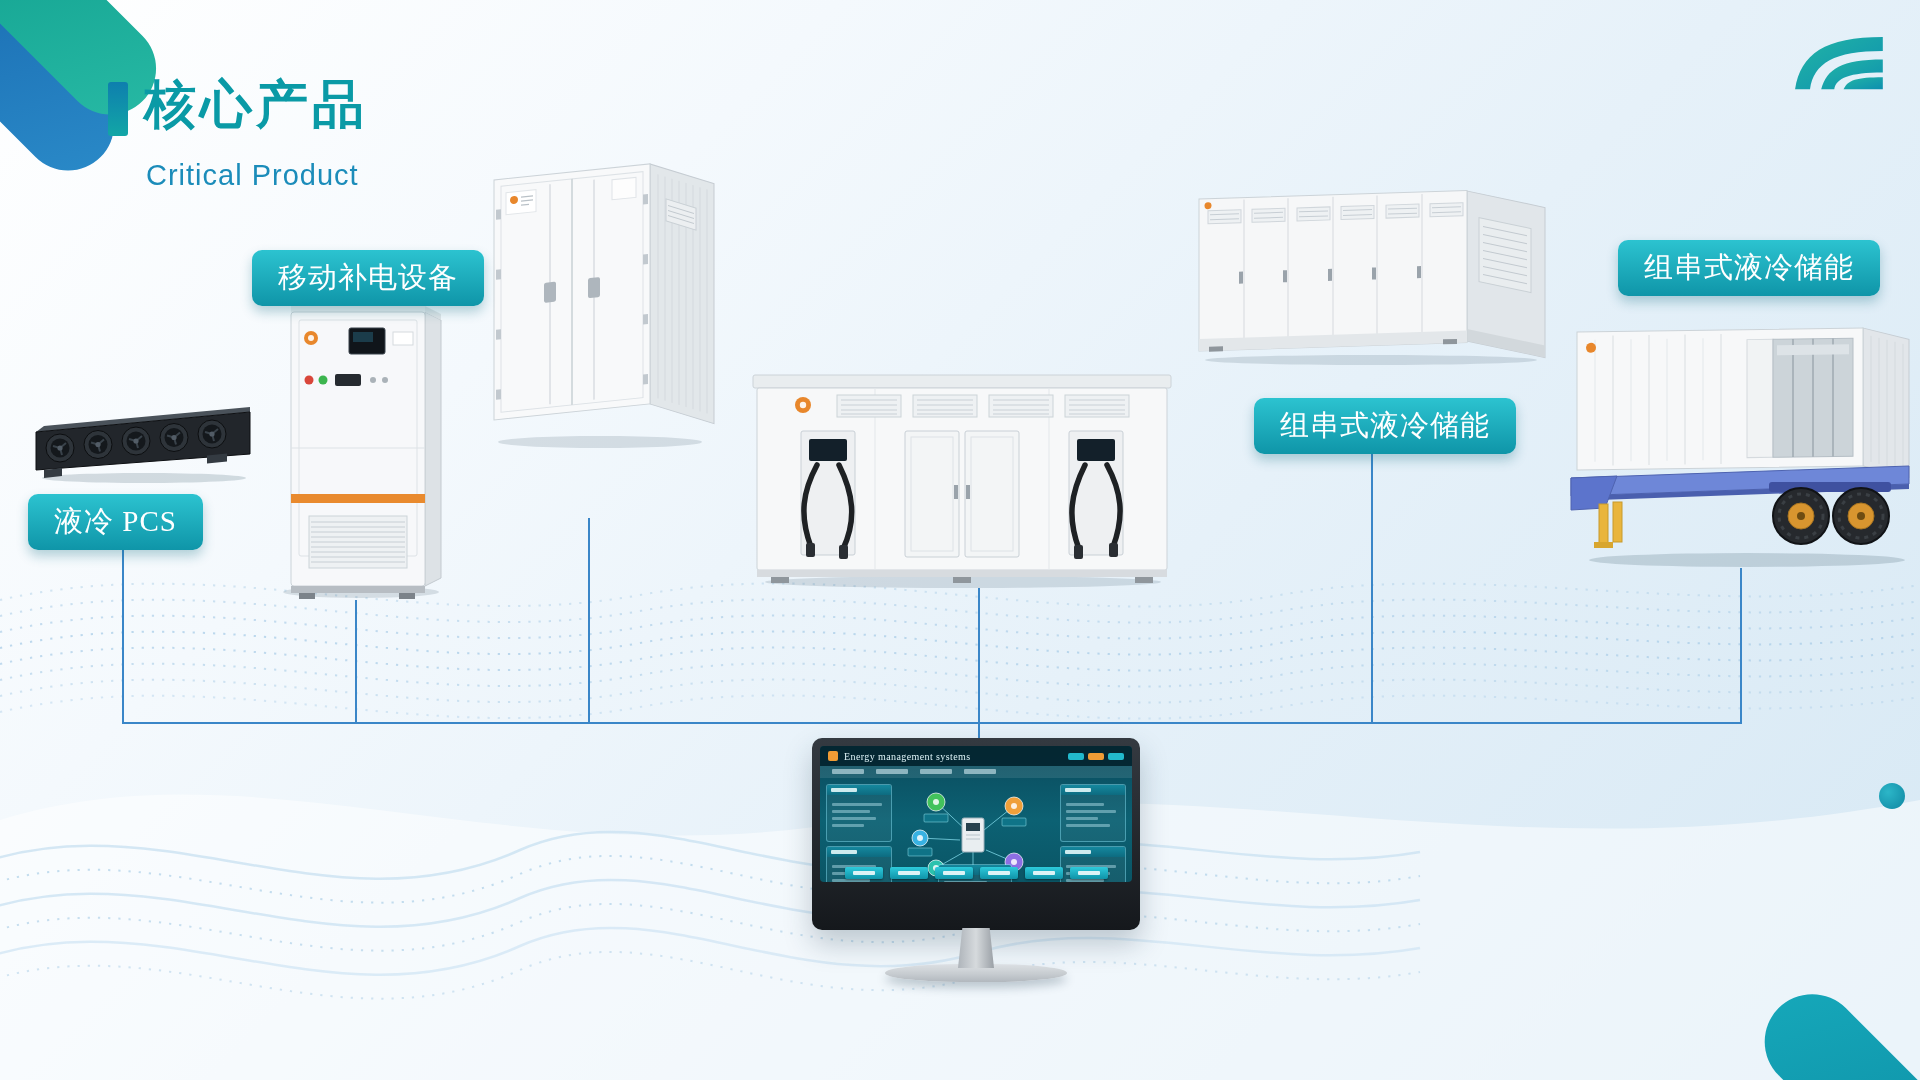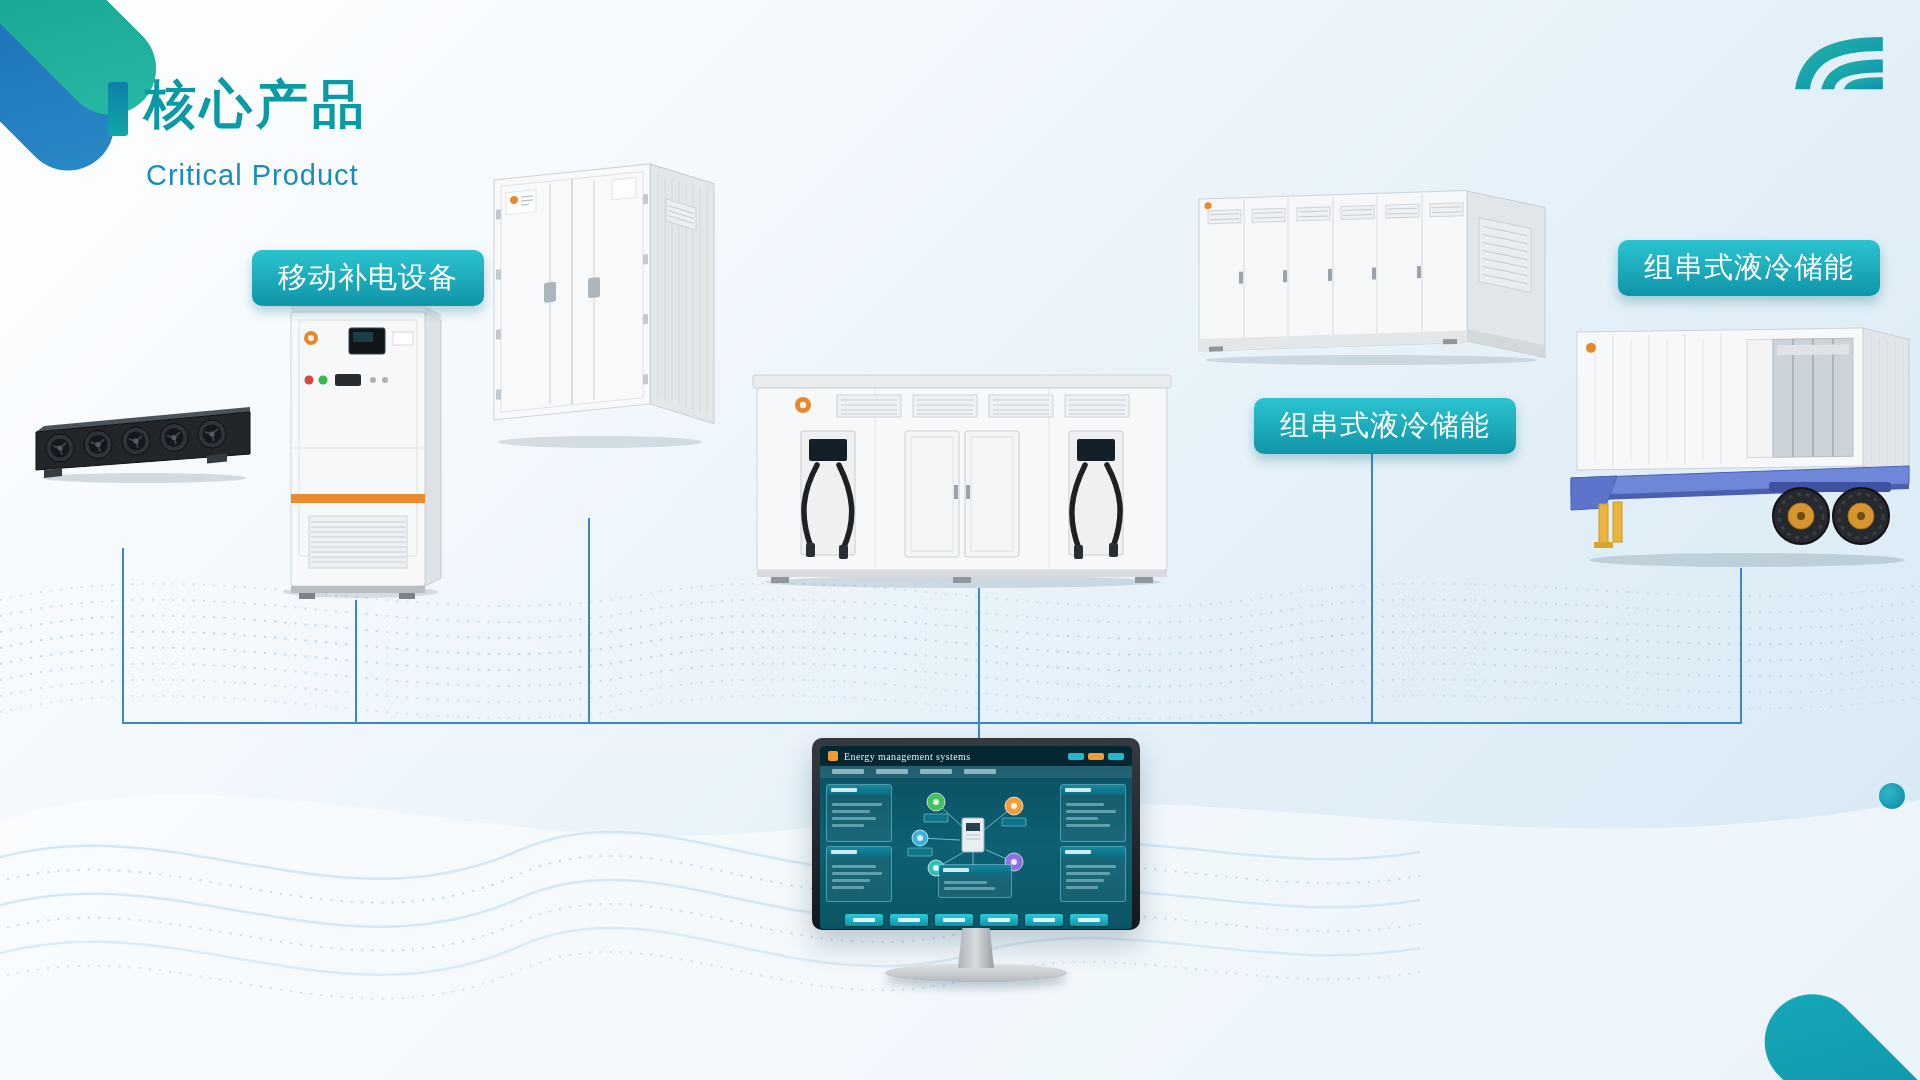--- a/index.html
+++ b/index.html
@@ -34,21 +34,21 @@
   .pill{position:absolute;z-index:4;white-space:nowrap;color:#fff;
     font-family:"Liberation Serif",serif;font-size:29px;letter-spacing:1px;
     padding:8px 26px;border-radius:10px;
     background:linear-gradient(180deg,#2cc3d0,#0f95a8);
     box-shadow:0 6px 12px rgba(16,110,130,.30);}
   
   .monitor{position:absolute;left:812px;top:738px;width:328px;z-index:3;}
   .monitor-frame{position:relative;width:328px;height:192px;box-sizing:border-box;
     background:linear-gradient(180deg,#343a41,#15181c);border-radius:10px;padding:8px;
     box-shadow:0 14px 28px rgba(30,60,80,.25);}
-  .screen{position:relative;width:312px;height:183px;border-radius:4px;overflow:hidden;
+  .screen{position:relative;width:312px;height:136px;border-radius:4px;overflow:hidden;
     background:linear-gradient(180deg,#0a4a5c,#0c6173 55%,#0a5565);}
   .m-neck{width:36px;height:40px;margin:-2px auto 0;
     background:linear-gradient(90deg,#aeb4ba,#d6dadd 50%,#9aa0a6);
     clip-path:polygon(12% 0,88% 0,100% 100%,0% 100%);}
   .m-base{width:182px;height:18px;margin:-4px auto 0;border-radius:50%/60%;
     background:linear-gradient(180deg,#e0e4e7,#b2b8be);box-shadow:0 6px 10px rgba(30,60,80,.25);}
   
   .s-header{position:absolute;top:0;left:0;right:0;height:20px;background:rgba(3,34,44,.88);
     display:flex;align-items:center;gap:6px;padding:0 8px;}
   .s-logo{width:10px;height:10px;border-radius:2px;background:#ef9c35;flex:none;}
@@ -175,20 +175,21 @@
             <circle r="14" fill="#2e343a" stroke="#0c0e10"></circle>
             <circle r="9.5" fill="#14181c"></circle>
             <path d="M0,0 L6,-5 M0,0 L-7,-2 M0,0 L2,7" stroke="#39424a" stroke-width="2"></path>
             <circle r="2.6" fill="#525c66"></circle>
           </g>
       </g>
       <polygon points="12,68 30,66 30,74 12,76" fill="#343b42"></polygon>
       <polygon points="175,53.5 195,51.5 195,59.5 175,61.5" fill="#343b42"></polygon>
     </svg>
   </div>
+  <div class="pill" style="left:28px;top:494px;">液冷 PCS</div>
 
   <div class="product" style="left:275px;top:298px;width:175px;height:302px;">
     <svg viewBox="0 0 175 302" width="175" height="302">
       <ellipse cx="86" cy="294" rx="78" ry="6" fill="rgba(40,70,90,0.15)"></ellipse>
       <polygon points="150,14 166,22 166,280 150,288" fill="#dde2e6" stroke="#c3cad0" stroke-width="1"></polygon>
       <rect x="16" y="8" width="134" height="6" fill="#e9edef"></rect>
       <polygon points="150,8 166,16 166,22 150,14" fill="#dfe4e7"></polygon>
       <rect x="16" y="14" width="134" height="274" rx="3" fill="#f7f8fa" stroke="#ccd3d8"></rect>
       <rect x="24" y="22" width="118" height="236" rx="2" fill="none" stroke="#dde2e6"></rect>
       <g>

